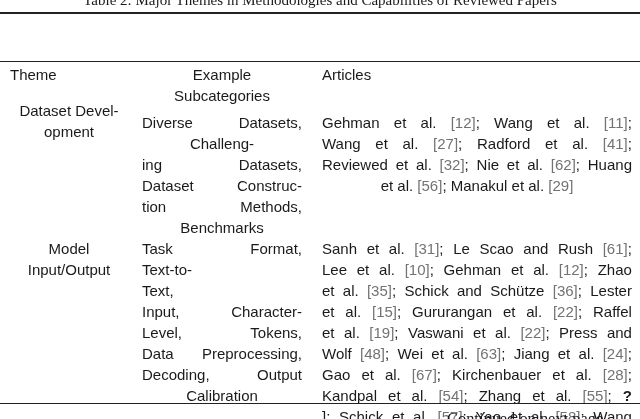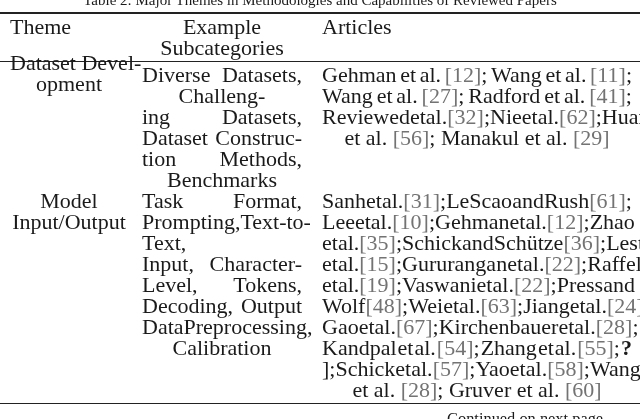--- a/index.html
+++ b/index.html
@@ -10,22 +10,22 @@
   }
   .caption {
     position: absolute; left: 0; width: 640px; top: -9px;
     text-align: center; font-size: 15px; line-height: 18px; white-space: nowrap;
     font-family: "Liberation Serif", serif;
   }
   .rule { position: absolute; left: 0; width: 640px; background: #222; }
   .rule.thick { height: 2px; }
   .rule.thin { height: 1px; }
   .cell {
-    position: absolute; font-family: Liberation Serif, serif;
-    font-size: 22px; line-height: 21px;
+    position: absolute; font-family: Liberation Sans, sans-serif;
+    font-size: 15px; line-height: 21px; margin-top: 48px;
   }
   .c1 { left: 10px; width: 118px; }
   .c2 { left: 142px; width: 160px; }
   .c3 { left: 322px; width: 310px; }
   .line { display: block; white-space: nowrap; text-align: center; }
   .jline { display: flex; justify-content: space-between; white-space: nowrap; }
   .cite { color: #737373; }
   .cont {
     position: absolute; left: 447px; top: 408px; font-size: 16.4px; line-height: 21px;
     font-family: "Liberation Serif", serif; white-space: nowrap;
@@ -110,41 +110,40 @@
     <div class="cell c1" style="top: 190px;">
       <span class="line">Model</span>
       <span class="line">Input/Output</span>
     </div>
     <div class="cell c2" style="top: 190px;">
       <span class="jline">
         <span>Task</span>
         <span>Format,</span>
       </span>
       <span class="jline">
-        <span>Prompting,</span>
         <span>Text-to-</span>
       </span>
       <span class="jline">
         <span>Text,</span>
       </span>
       <span class="jline">
         <span>Input,</span>
         <span>Character-</span>
       </span>
       <span class="jline">
         <span>Level,</span>
         <span>Tokens,</span>
       </span>
       <span class="jline">
+        <span>Data</span>
+        <span>Preprocessing,</span>
+      </span>
+      <span class="jline">
         <span>Decoding,</span>
         <span>Output</span>
-      </span>
-      <span class="jline">
-        <span>Data</span>
-        <span>Preprocessing,</span>
       </span>
       <span class="line"><span>Calibration</span></span>
     </div>
     <div class="cell c3" style="top: 190px;">
       <span class="jline">
         <span><span>Sanh</span></span>
         <span><span>et</span></span>
         <span><span>al.</span></span>
         <span><span class="cite">[31]</span><span>;</span></span>
         <span><span>Le</span></span>

